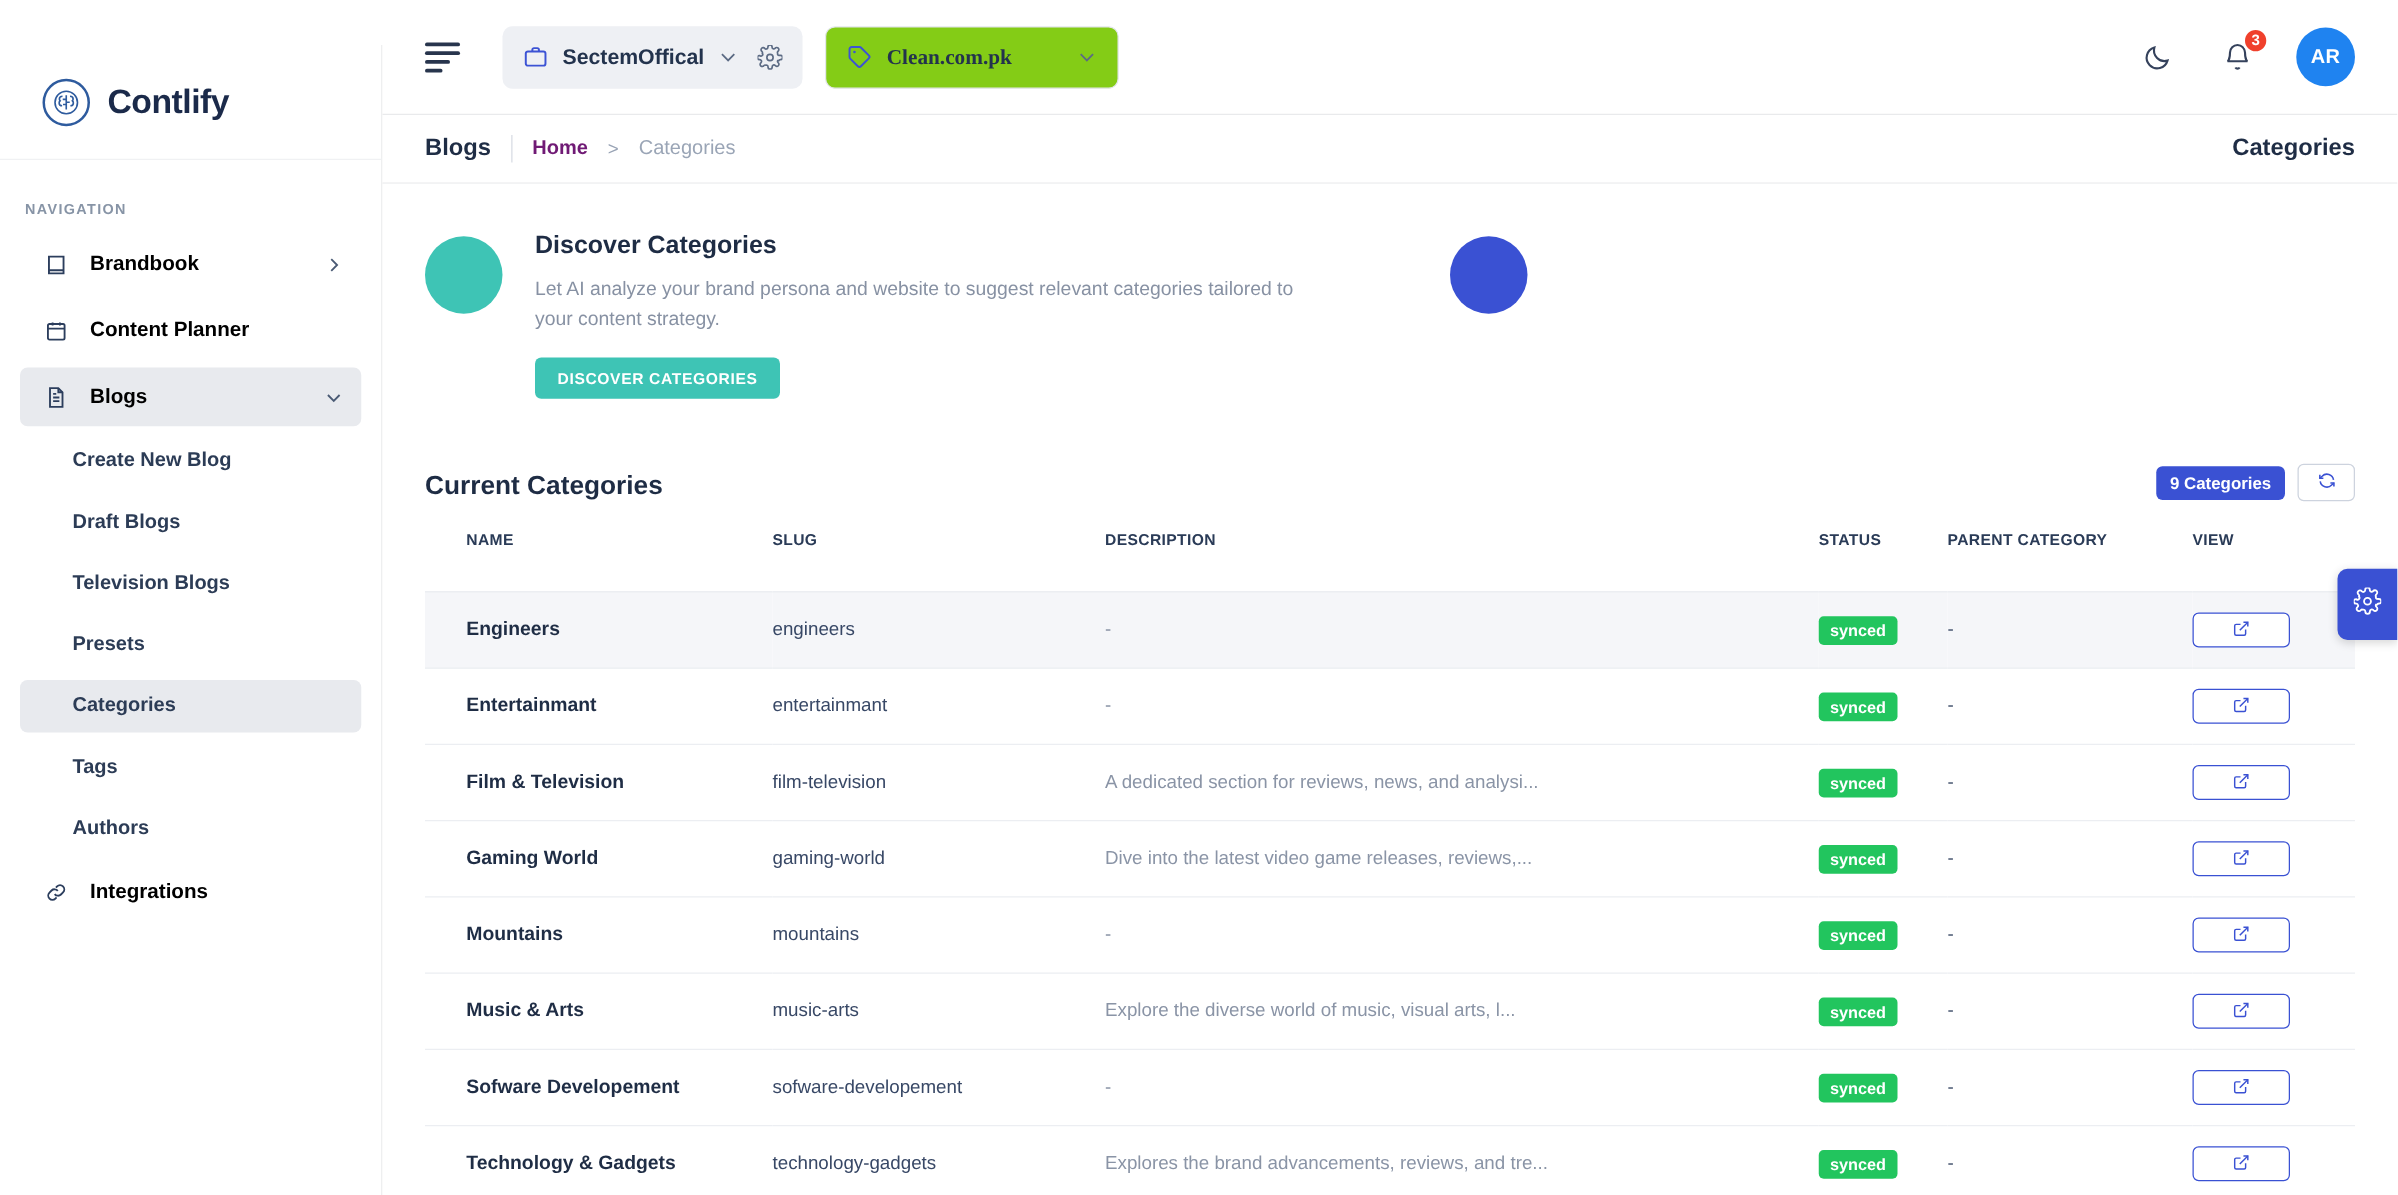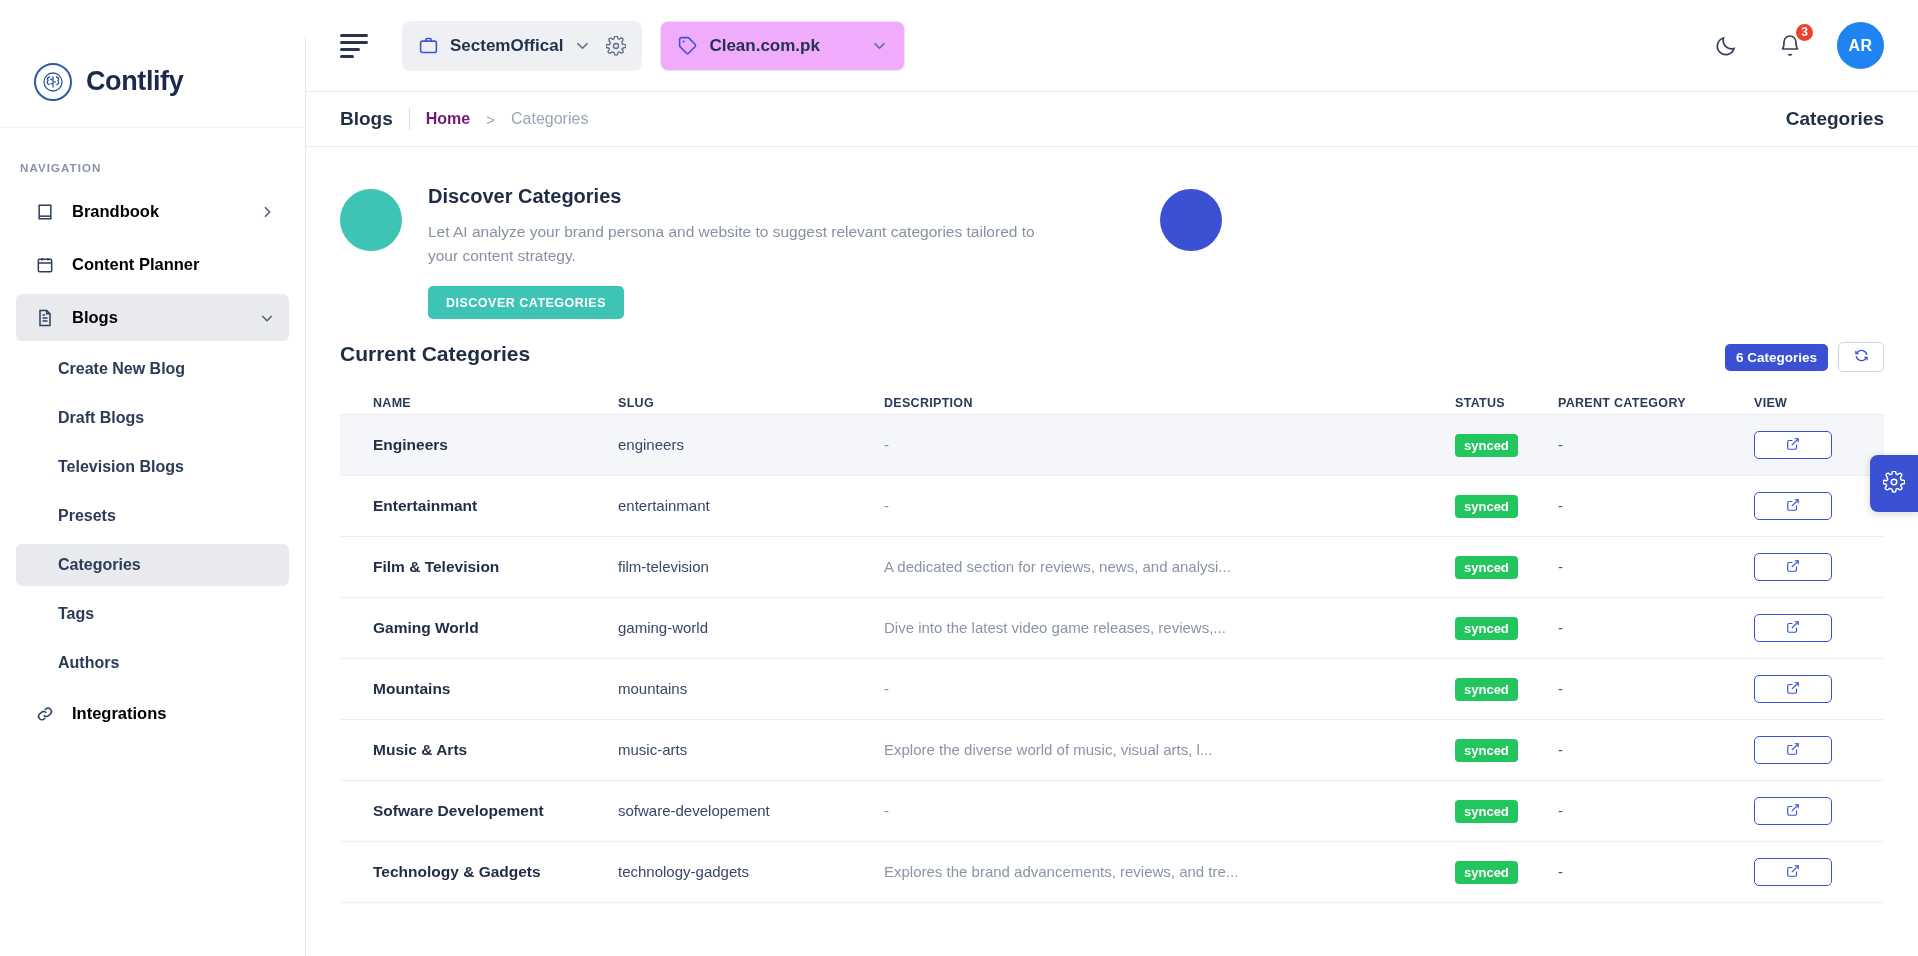--- a/index.html
+++ b/index.html
@@ -95,21 +95,21 @@
   .hamburger span:nth-child(1){ width:28px; }
   .hamburger span:nth-child(2){ width:28px; }
   .hamburger span:nth-child(3){ width:20px; }
   .hamburger span:nth-child(4){ width:14px; }
 
   .chip {
     height: 50px; display: flex; align-items: center;
     background: #eef0f4; border-radius: 8px;
     padding: 0 16px; gap: 11px; cursor: pointer;
   }
-  .chip.outline { background: #f0abfc; border: 1px solid #e3e6eb; }
+  .chip.outline { background: #84cc16; border: 1px solid #e3e6eb; font-family: Liberation Serif, serif; }
   .chip-label { font-size: 17px; font-weight: 700; color: #23334d; white-space: nowrap; }
   .chip .ic { display:flex; color:#3c53d4; }
   .chip .chev-ic { display:flex; color:#5c6b84; }
   .chip .gear-ic { display:flex; color:#5c6b84; margin-left: 4px; }
 
   .topbar-right { margin-left:auto; display:flex; align-items:center; gap: 30px; }
   .icon-btn { width:34px; height:34px; display:flex; align-items:center; justify-content:center; color:#35425c; cursor:pointer; position:relative; }
   .badge-dot {
     position:absolute; top:-7px; right:-8px;
     background:#f0402c; color:#fff;
@@ -157,42 +157,42 @@
   .btn-solid {
     display:inline-flex; align-items:center; justify-content:center;
     height: 33px; padding: 0 18px; border-radius: 5px;
     font-size: 12.5px; font-weight:700; letter-spacing: 0.5px;
     color:#fff; border:none; cursor:pointer; margin-top: 18px;
   }
   .btn-teal { background:#3ec4b5; }
   .btn-blue { background:#3a51d3; }
 
   .section-head {
-    display:flex; align-items:flex-start;
-    margin-top: 23px;
+    display:flex; align-items:flex-end;
+    margin-top: 52px;
   }
   .section-title { font-size: 21px; font-weight:700; color:#1e2c44; }
   .section-actions { margin-left:auto; display:flex; align-items:center; gap: 10px; }
   .count-badge {
     background:#3a51d3; color:#fff; border-radius:5px;
     height: 27px; padding: 0 11px;
     display:flex; align-items:center;
     font-size: 13.5px; font-weight:700;
   }
   .refresh-btn {
     width: 46px; height: 30px; border:1px solid #cdd3de; border-radius:5px;
     background:#fff; display:flex; align-items:center; justify-content:center;
     color:#3a51d3; cursor:pointer;
   }
 
   table.cats { width: 100%; border-collapse: collapse; margin-top: 24px; table-layout: fixed; }
   table.cats th {
     text-align:left; font-size: 12.5px; font-weight:700;
     color:#2a3b57; letter-spacing: 0.3px;
-    padding: 0 0 4px 0; border-bottom: 1px solid #e6e9ee;
+    padding: 0 0 34px 0; border-bottom: 1px solid #e6e9ee;
   }
   table.cats td { padding: 0; border-bottom: 1px solid #eceef2; height: 61px; vertical-align: middle; }
   .col-name { width: 278px; padding-left: 33px !important; }
   .col-slug { width: 266px; }
   .col-desc { width: auto; }
   .col-status { width: 103px; }
   .col-parent { width: 196px; }
   .col-view { width: 130px; }
   tr.row-hover td { background:#f5f6f9; }
   .cell-name { font-size: 15.5px; font-weight:700; color:#1f2d45; padding-left: 33px; }
@@ -419,21 +419,21 @@
 
       <div class="promo-card">
         <div class="promo-circle blue"></div>
       </div>
 
     </div>
 
     <div class="section-head">
       <span class="section-title">Current Categories</span>
       <div class="section-actions">
-        <span class="count-badge">6 Categories</span>
+        <span class="count-badge">9 Categories</span>
         <button class="refresh-btn">
           <span>
             <svg width="15" height="15" viewBox="0 0 24 24" fill="none" stroke="currentColor" stroke-width="2">
               <path d="M20.5 11a8.5 8.5 0 00-14.6-4.6L3 9"></path>
                 <path d="M3.5 13a8.5 8.5 0 0014.6 4.6L21 15"></path>
               <path d="M3 4.5V9h4.5M21 19.5V15h-4.5"></path>
             </svg>
           </span>
         </button>
       </div>

